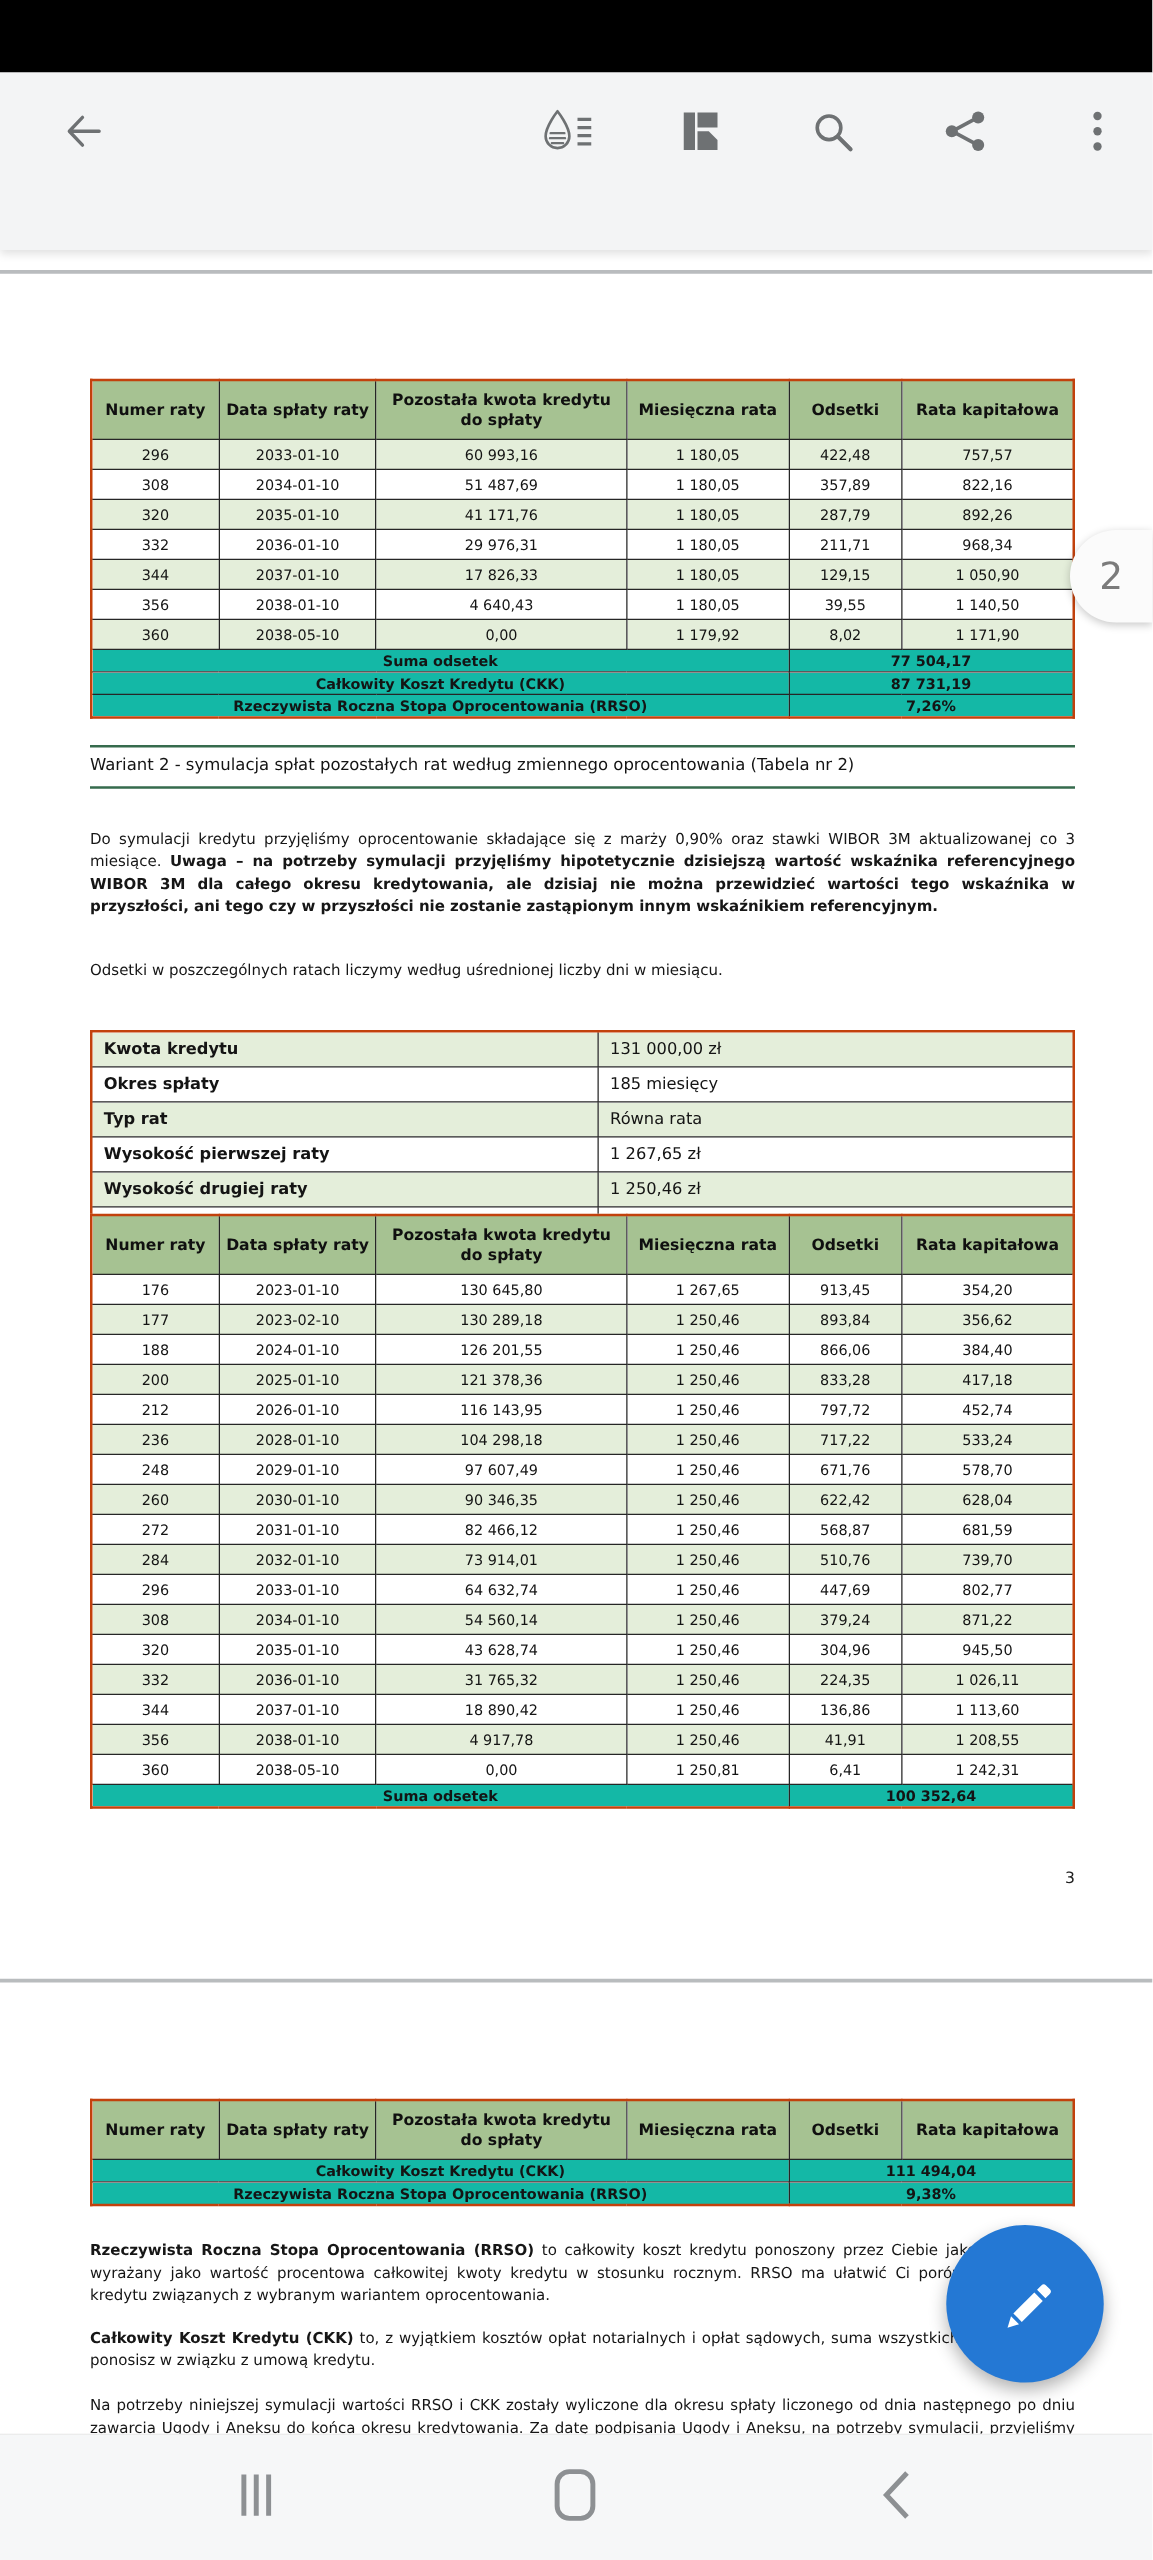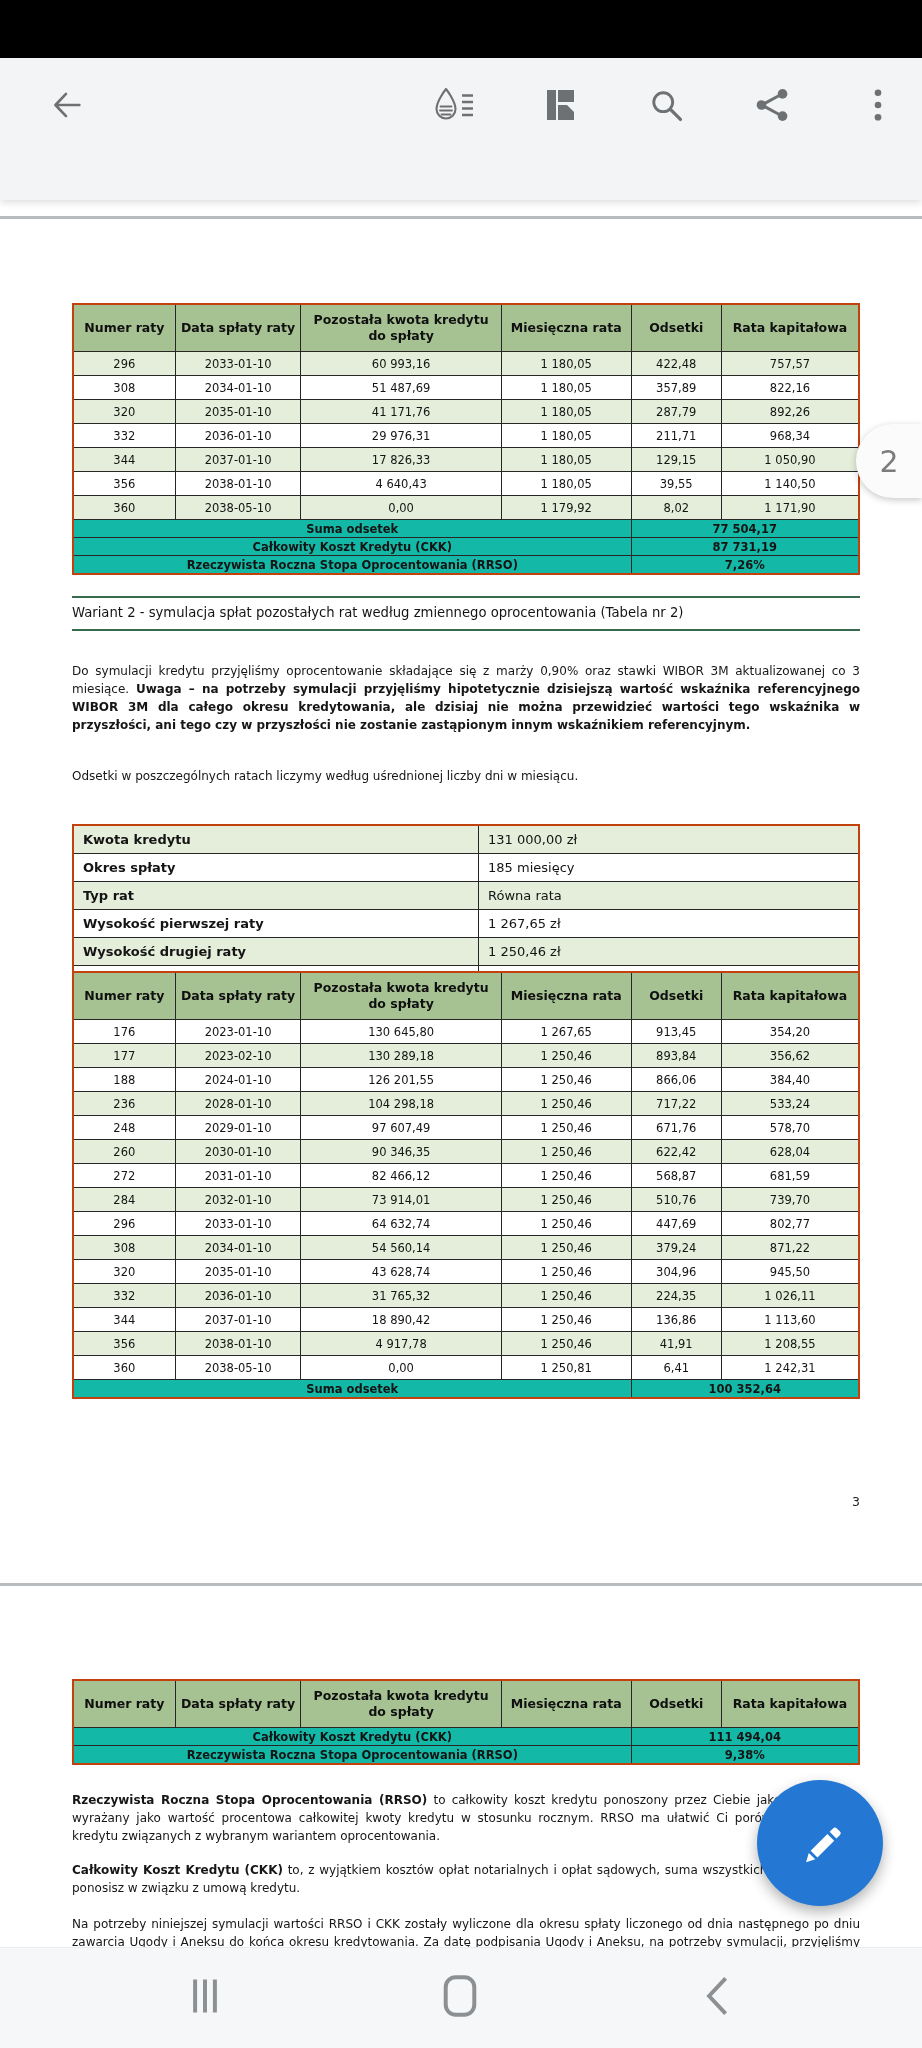--- a/index.html
+++ b/index.html
@@ -321,21 +321,37 @@
 
         <tr>
           <td>188</td>
           <td>2024-01-10</td>
           <td>126 201,55</td>
           <td>1 250,46</td>
           <td>866,06</td>
           <td>384,40</td>
         </tr>
 
-
+        <tr>
+          <td>200</td>
+          <td>2025-01-10</td>
+          <td>121 378,36</td>
+          <td>1 250,46</td>
+          <td>833,28</td>
+          <td>417,18</td>
+        </tr>
+
+        <tr>
+          <td>212</td>
+          <td>2026-01-10</td>
+          <td>116 143,95</td>
+          <td>1 250,46</td>
+          <td>797,72</td>
+          <td>452,74</td>
+        </tr>
 
 
         <tr>
           <td>236</td>
           <td>2028-01-10</td>
           <td>104 298,18</td>
           <td>1 250,46</td>
           <td>717,22</td>
           <td>533,24</td>
         </tr>

